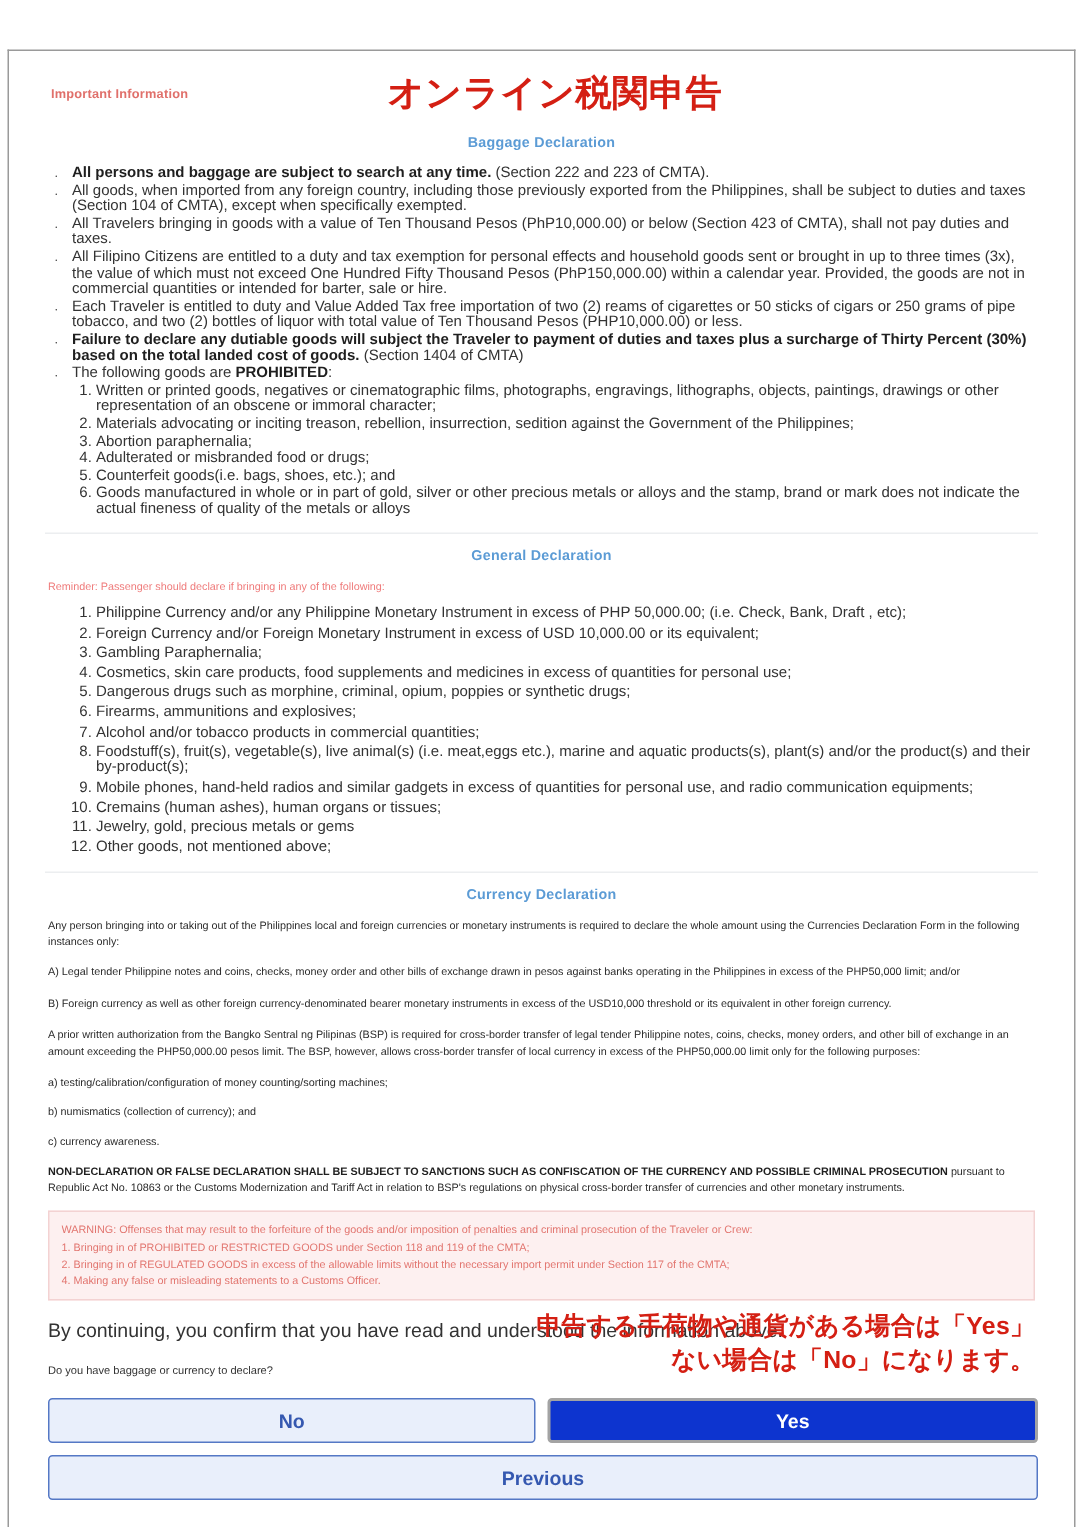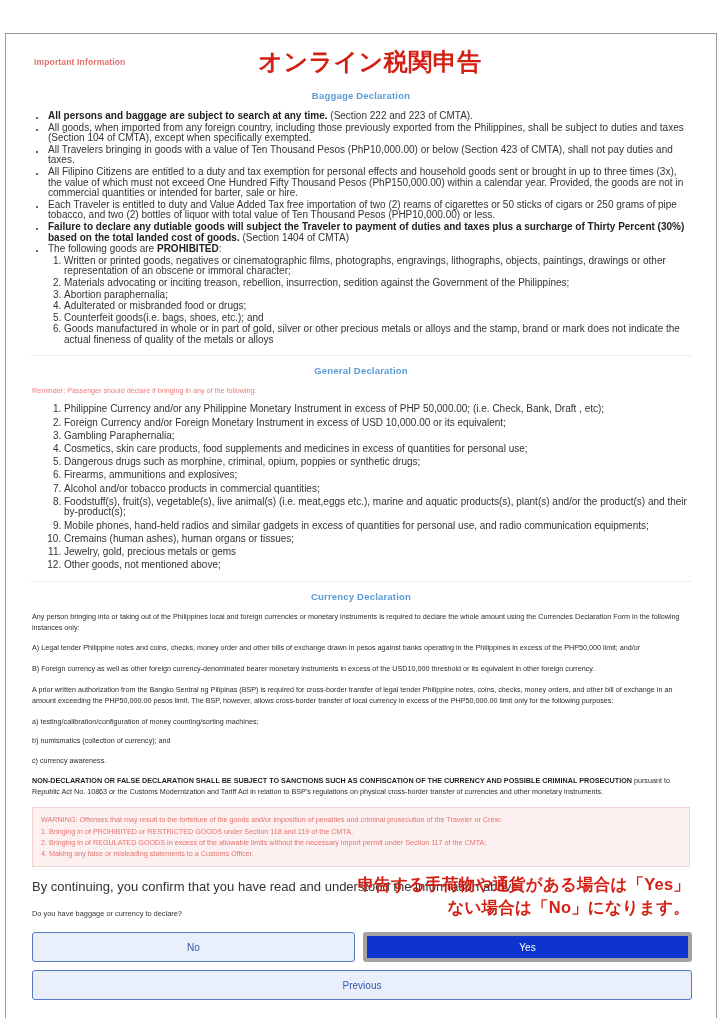--- a/index.html
+++ b/index.html
@@ -162,36 +162,37 @@
 
   .btn-row {
     display: flex;
     gap: 8px;
     margin-bottom: 8px;
   }
   .btn {
     flex: 1 1 0;
     height: 30px;
     border-radius: 3px;
-    font-size: 10px;
+    font-size: 13px;
     display: flex;
     align-items: center;
     justify-content: center;
     box-sizing: border-box;
     cursor: pointer;
     user-select: none;
+    font-weight: bold;
   }
   .btn-outline {
     background: #e9effb;
     border: 1px solid #5578c5;
     color: #3558b0;
   }
   .btn-primary {
     background: #0d34cf;
-    border: 4px solid #a3a3a3;
+    border: 2px solid #a3a3a3;
     color: #ffffff;
   }
   .btn-wide { width: 100%; }
 </style>
 </head>
 <body>
 
 <div class="page">
   <div class="inner">
 

